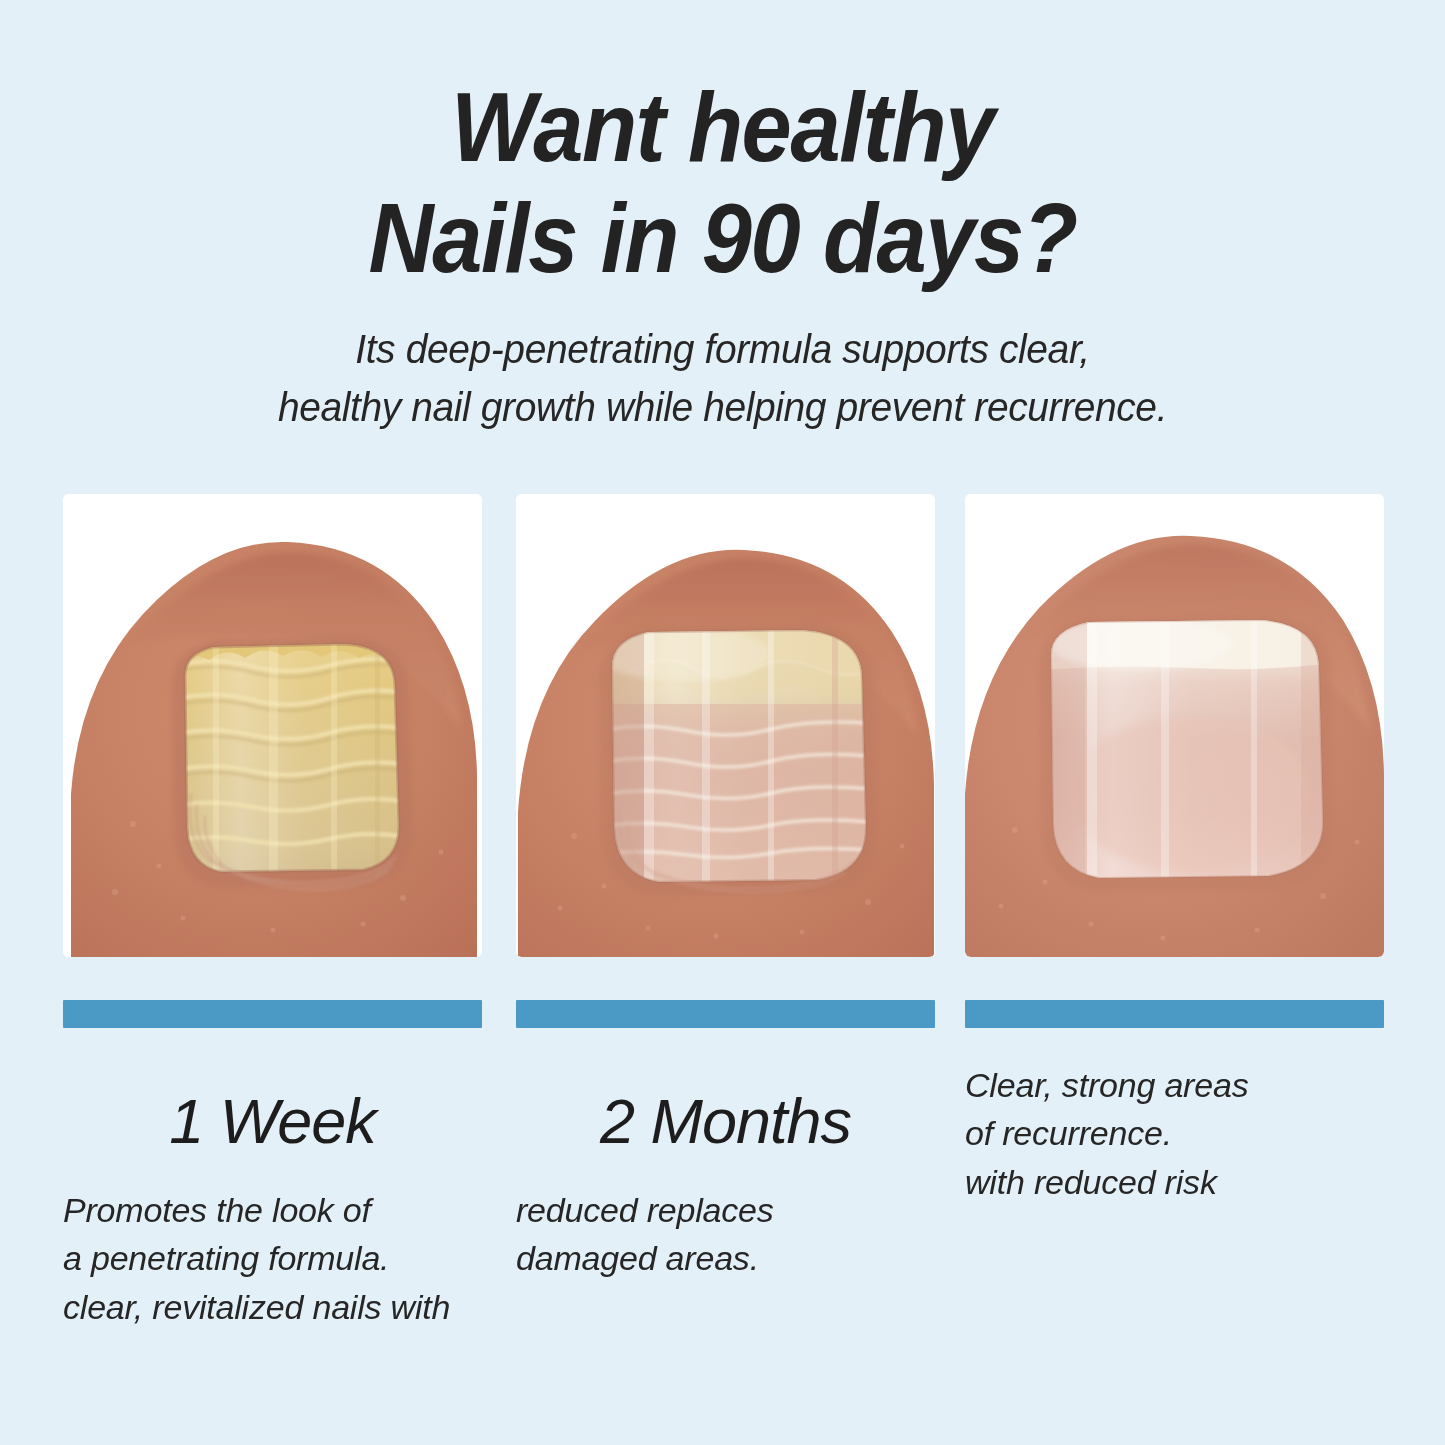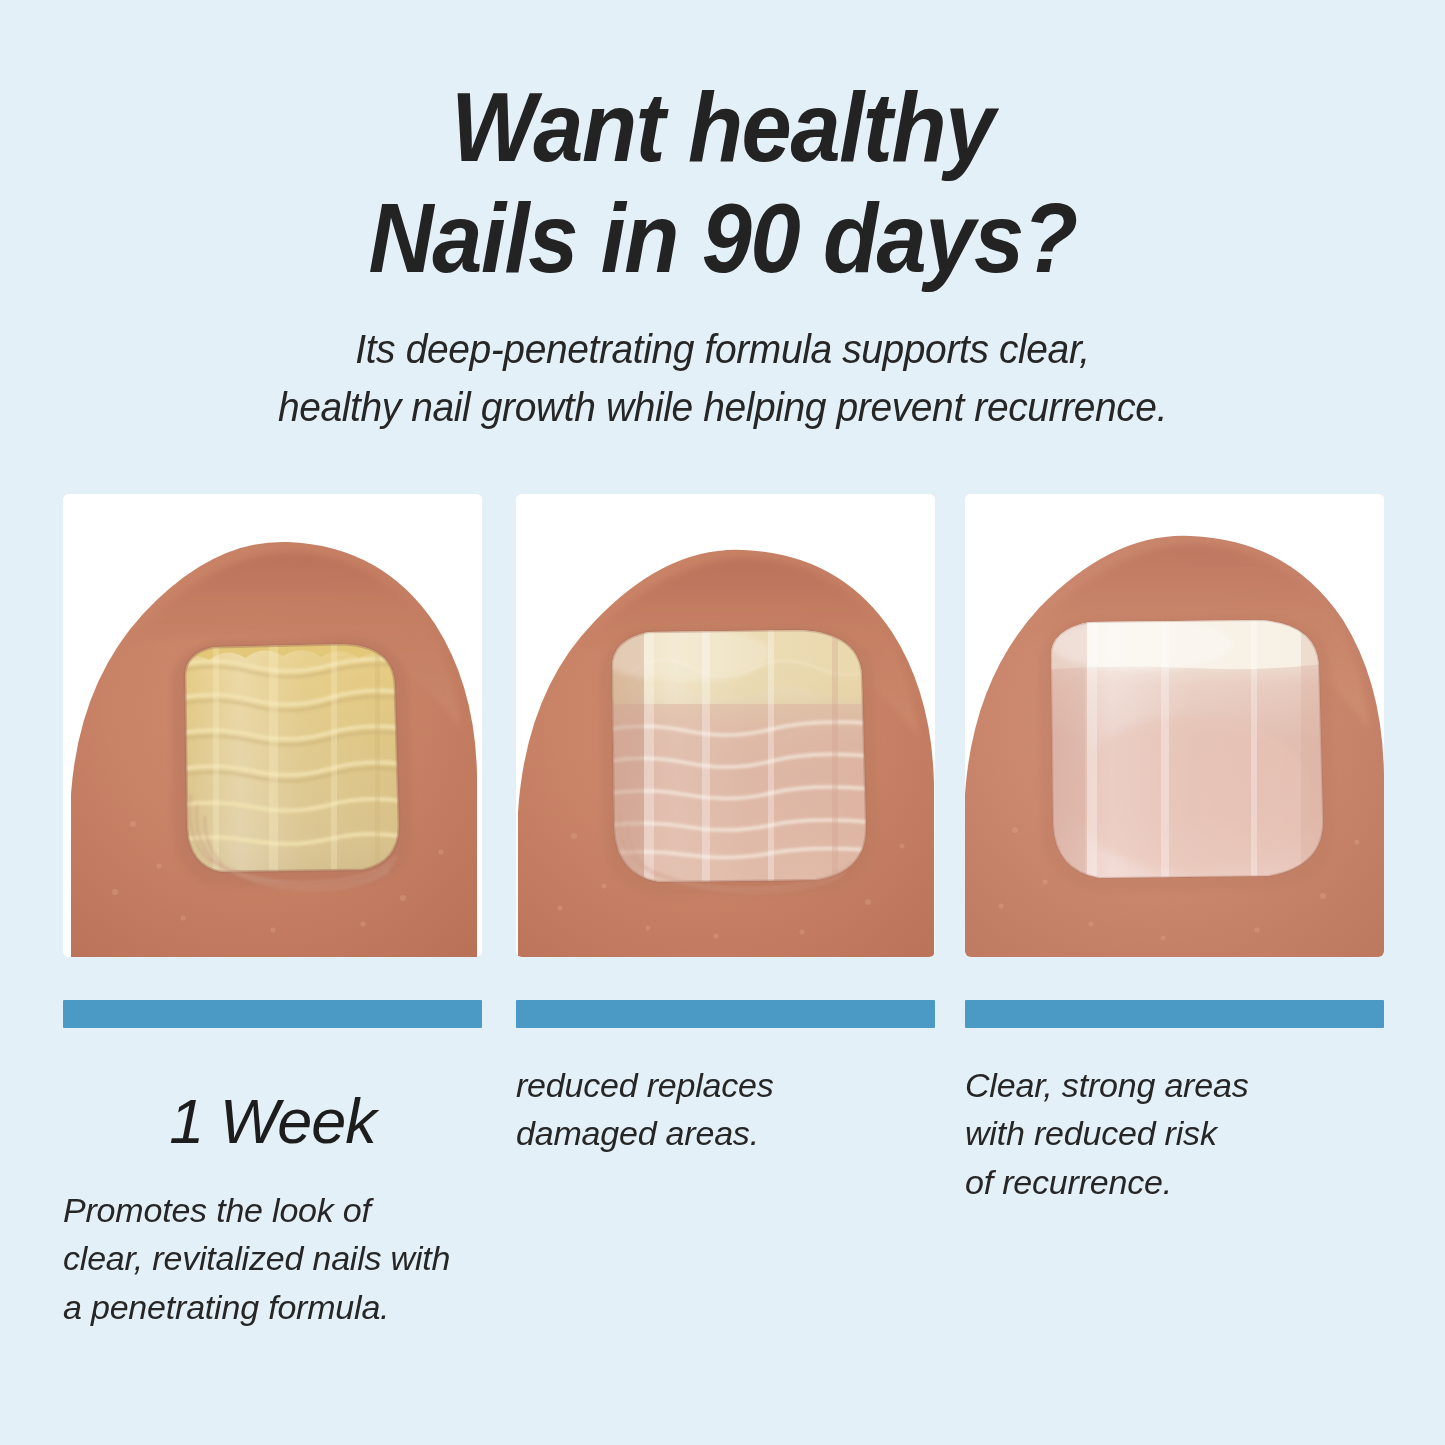--- a/index.html
+++ b/index.html
@@ -196,22 +196,22 @@
               <circle cx="378" cy="358" r="2.5"></circle>
             <circle cx="300" cy="430" r="2.5"></circle>
               <circle cx="210" cy="436" r="2.5"></circle>
           </g>
         </svg>
       </div>
       <div class="bar"></div>
       <div class="step-title">1 Week</div>
       <div class="step-desc">
         <span>Promotes the look of</span>
+        <span>a penetrating formula.</span>
         <span>clear, revitalized nails with</span>
-        <span>a penetrating formula.</span>
       </div>
     </div>
 
     <div class="col c2">
       <div class="card">
         <svg viewBox="0 0 419 463">
           <defs>
             <radialGradient id="skin2" cx="45%" cy="42%" r="80%">
               <stop offset="0%" stop-color="#d08d70"></stop>
               <stop offset="45%" stop-color="#c98367"></stop>
@@ -304,20 +304,21 @@
             <circle cx="44" cy="414" r="2.5"></circle>
               <circle cx="132" cy="434" r="2.5"></circle>
             <circle cx="352" cy="408" r="3"></circle>
               <circle cx="386" cy="352" r="2.5"></circle>
             <circle cx="286" cy="438" r="2.5"></circle>
               <circle cx="200" cy="442" r="2.5"></circle>
           </g>
         </svg>
       </div>
       <div class="bar"></div>
+      <div class="step-title">2 Months</div>
       <div class="step-desc">
         <span>reduced replaces</span>
         <span>damaged areas.</span>
       </div>
     </div>
 
     <div class="col c3">
       <div class="card">
         <svg viewBox="0 0 419 463">
           <defs>
@@ -396,19 +397,19 @@
             <circle cx="358" cy="402" r="3"></circle>
               <circle cx="392" cy="348" r="2.5"></circle>
             <circle cx="292" cy="436" r="2.5"></circle>
               <circle cx="198" cy="444" r="2.5"></circle>
           </g>
         </svg>
       </div>
       <div class="bar"></div>
       <div class="step-desc">
         <span>Clear, strong areas</span>
+        <span>of recurrence.</span>
         <span>with reduced risk</span>
-        <span>of recurrence.</span>
       </div>
     </div>
 
   </div>
 </div>
 
 </body></html>

